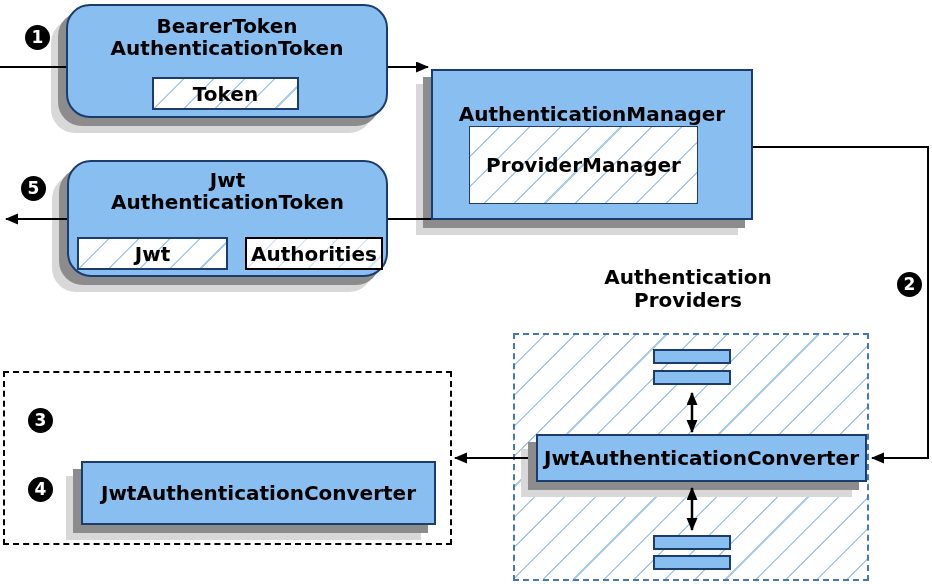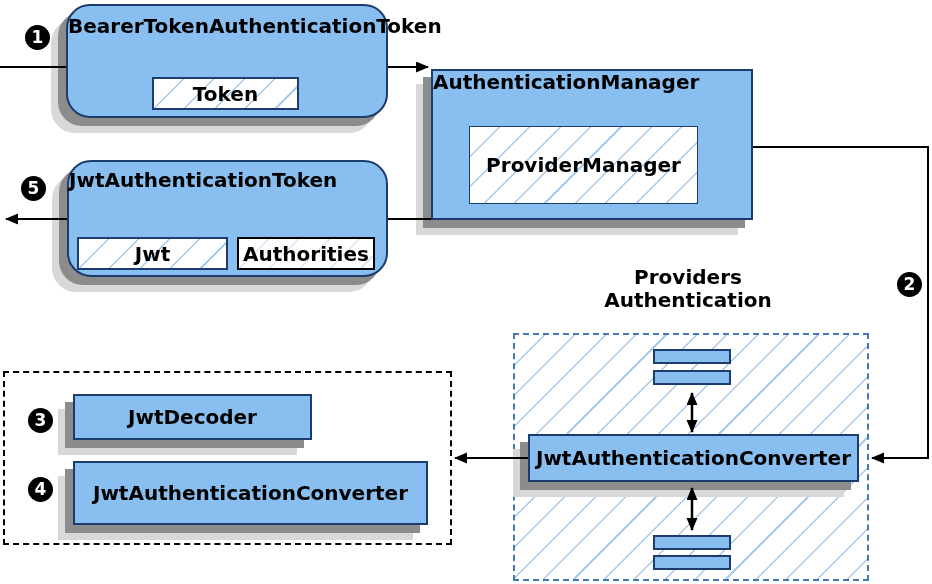--- a/index.html
+++ b/index.html
@@ -10,22 +10,22 @@
     font-weight:bold;color:var(--text,#000);
   }
   .abs{position:absolute;box-sizing:border-box;}
   .node{
     background:var(--node-fill);
     border:2px solid var(--node-border);
     box-shadow:-8px 8px 0 var(--shadow-dark), -15px 15px 0 var(--shadow-light);
   }
   .rounded{border-radius:24px;}
   .center{display:flex;align-items:center;justify-content:center;}
-  .fs20{font-size:20px;}
-  .title2{display:flex;flex-direction:row;align-items:center;font-size:20px;line-height:22px;text-align:center;}
+  .fs20{font-size:20px;margin-left:8px;}
+  .title2{display:flex;flex-direction:column;align-items:center;font-size:20px;line-height:22px;text-align:center;}
   .hatch{
     background-color:#fff;
     background-image:repeating-linear-gradient(135deg,rgba(0,0,0,0) 0 20px,var(--hatch-line) 20px 21.5px);
   }
   .hatch-faint{
     background-color:#fff;
     background-image:repeating-linear-gradient(135deg,rgba(0,0,0,0) 0 20px,var(--hatch-line-faint) 20px 21.5px);
   }
   .inner-field{border:2px solid var(--node-border);font-size:20px;}
   .thin-border{border-width:1px;}
@@ -57,40 +57,37 @@
 
   <div class="abs bar" style="left:653px;top:535px;width:78px;height:15px;"></div>
   <div class="abs bar" style="left:653px;top:555px;width:78px;height:15px;"></div>
 
   <div class="abs node center fs20" style="left:528px;top:434px;width:331px;height:48px;">
     <span>JwtAuthenticationConverter</span>
   </div>
 
   <div class="abs dashed-black" style="left:3px;top:371px;width:449px;height:174px;"></div>
 
-  <div class="abs node center fs20" style="left:73px;top:394px;width:239px;height:46px;">
-    <span>JwtDecoder</span>
-  </div>
 
   <div class="abs node center fs20" style="left:73px;top:461px;width:355px;height:64px;">
     <span>JwtAuthenticationConverter</span>
   </div>
 
   <div class="abs node rounded" style="left:66px;top:4px;width:322px;height:114px;">
     <div class="title2" style="padding-top:9px;">
       <span>BearerToken</span>
       <span>AuthenticationToken</span>
     </div>
   </div>
   <div class="abs hatch inner-field center" style="left:152px;top:77px;width:147px;height:33px;">
     <span>Token</span>
   </div>
 
   <div class="abs node" style="left:431px;top:69px;width:322px;height:151px;">
-    <div class="title2" style="padding-top:0;">
+    <div class="title2" style="padding-top:32px;">
       <span>AuthenticationManager</span>
     </div>
   </div>
   <div class="abs hatch inner-field thin-border center" style="left:469px;top:126px;width:229px;height:78px;">
     <span>ProviderManager</span>
   </div>
 
   <div class="abs node rounded" style="left:67px;top:160px;width:321px;height:117px;">
     <div class="title2" style="padding-top:7px;">
       <span>Jwt</span>
@@ -98,22 +95,22 @@
     </div>
   </div>
   <div class="abs hatch inner-field center" style="left:77px;top:237px;width:151px;height:33px;">
     <span>Jwt</span>
   </div>
   <div class="abs hatch-faint black-border center fs20" style="left:237px;top:237px;width:138px;height:33px;">
     <span>Authorities</span>
   </div>
 
   <div class="abs label-block" style="left:538px;top:266px;width:300px;">
+    <div>Authentication</div>
     <div>Providers</div>
-    <div>Authentication</div>
   </div>
 
   <svg class="connectors" width="932" height="584" viewBox="0 0 932 584">
     <defs>
       <marker id="ah" markerUnits="userSpaceOnUse" markerWidth="14" markerHeight="12" refX="12" refY="5.5" orient="auto">
         <path class="ah-fill" d="M0,0 L13,5.5 L0,11 Z"></path>
       </marker>
       <marker id="ahs" markerUnits="userSpaceOnUse" markerWidth="14" markerHeight="12" refX="12" refY="5.5" orient="auto-start-reverse">
         <path class="ah-fill" d="M0,0 L13,5.5 L0,11 Z"></path>
       </marker>

